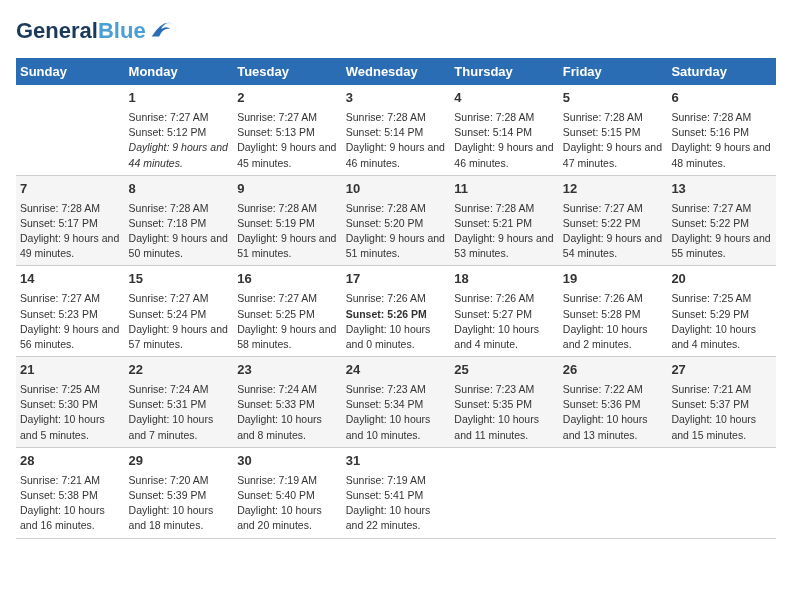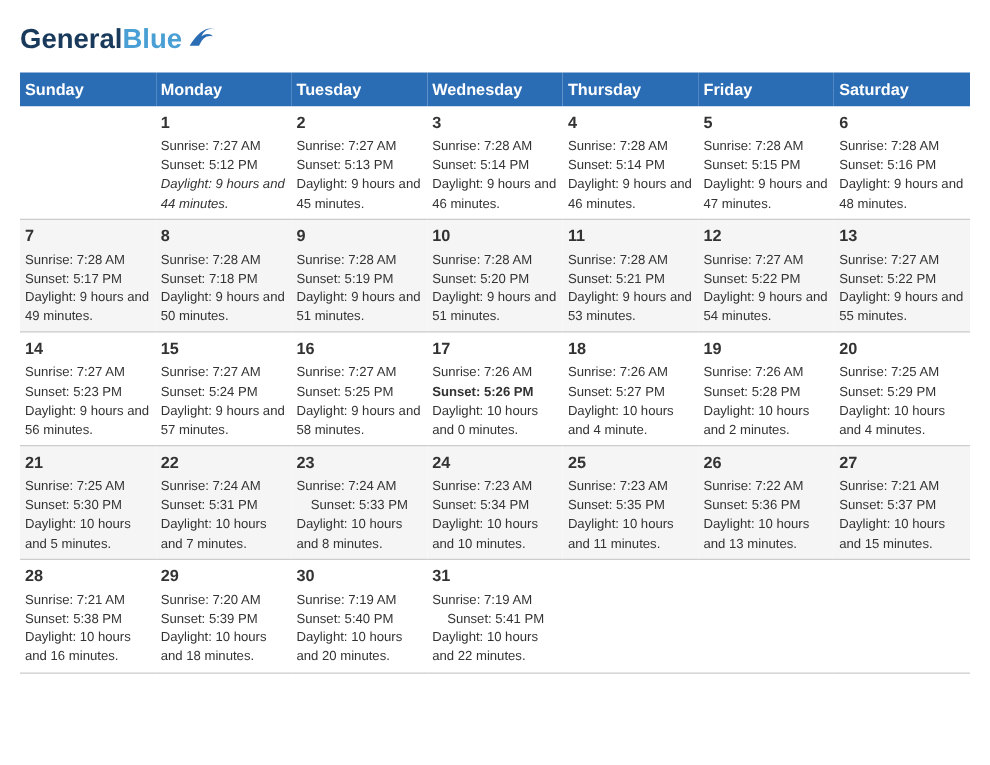--- a/index.html
+++ b/index.html
@@ -253,21 +253,21 @@
         </td>
         <td>
           <span class="day-num">22</span>
           <span class="cell-text" style="display: block;">Sunrise: 7:24 AM</span>
           <span class="cell-text" style="display: block;">Sunset: 5:31 PM</span>
           <span class="cell-text" style="display: block;">Daylight: 10 hours and 7 minutes.</span>
         </td>
         <td>
           <span class="day-num">23</span>
           <span class="cell-text" style="display: block;">Sunrise: 7:24 AM</span>
-          <span class="cell-text" style="display: block; text-align: center;">Sunset: 5:33 PM</span>
+          <span class="cell-text" style="display: block;">Sunset: 5:33 PM</span>
           <span class="cell-text" style="display: block;">Daylight: 10 hours and 8 minutes.</span>
         </td>
         <td>
           <span class="day-num">24</span>
           <span class="cell-text" style="display: block;">Sunrise: 7:23 AM</span>
           <span class="cell-text" style="display: block;">Sunset: 5:34 PM</span>
           <span class="cell-text" style="display: block;">Daylight: 10 hours and 10 minutes.</span>
         </td>
         <td>
           <span class="day-num">25</span>
@@ -303,21 +303,21 @@
         </td>
         <td>
           <span class="day-num">30</span>
           <span class="cell-text" style="display: block;">Sunrise: 7:19 AM</span>
           <span class="cell-text" style="display: block;">Sunset: 5:40 PM</span>
           <span class="cell-text" style="display: block;">Daylight: 10 hours and 20 minutes.</span>
         </td>
         <td>
           <span class="day-num">31</span>
           <span class="cell-text" style="display: block;">Sunrise: 7:19 AM</span>
-          <span class="cell-text" style="display: block; margin-left: 12px;">Sunset: 5:41 PM</span>
+          <span class="cell-text" style="display: block;">Sunset: 5:41 PM</span>
           <span class="cell-text" style="display: block;">Daylight: 10 hours and 22 minutes.</span>
         </td>
         <td></td>
         <td></td>
         <td></td>
       </tr>
     </tbody>
 </table>
 
 </body></html>

